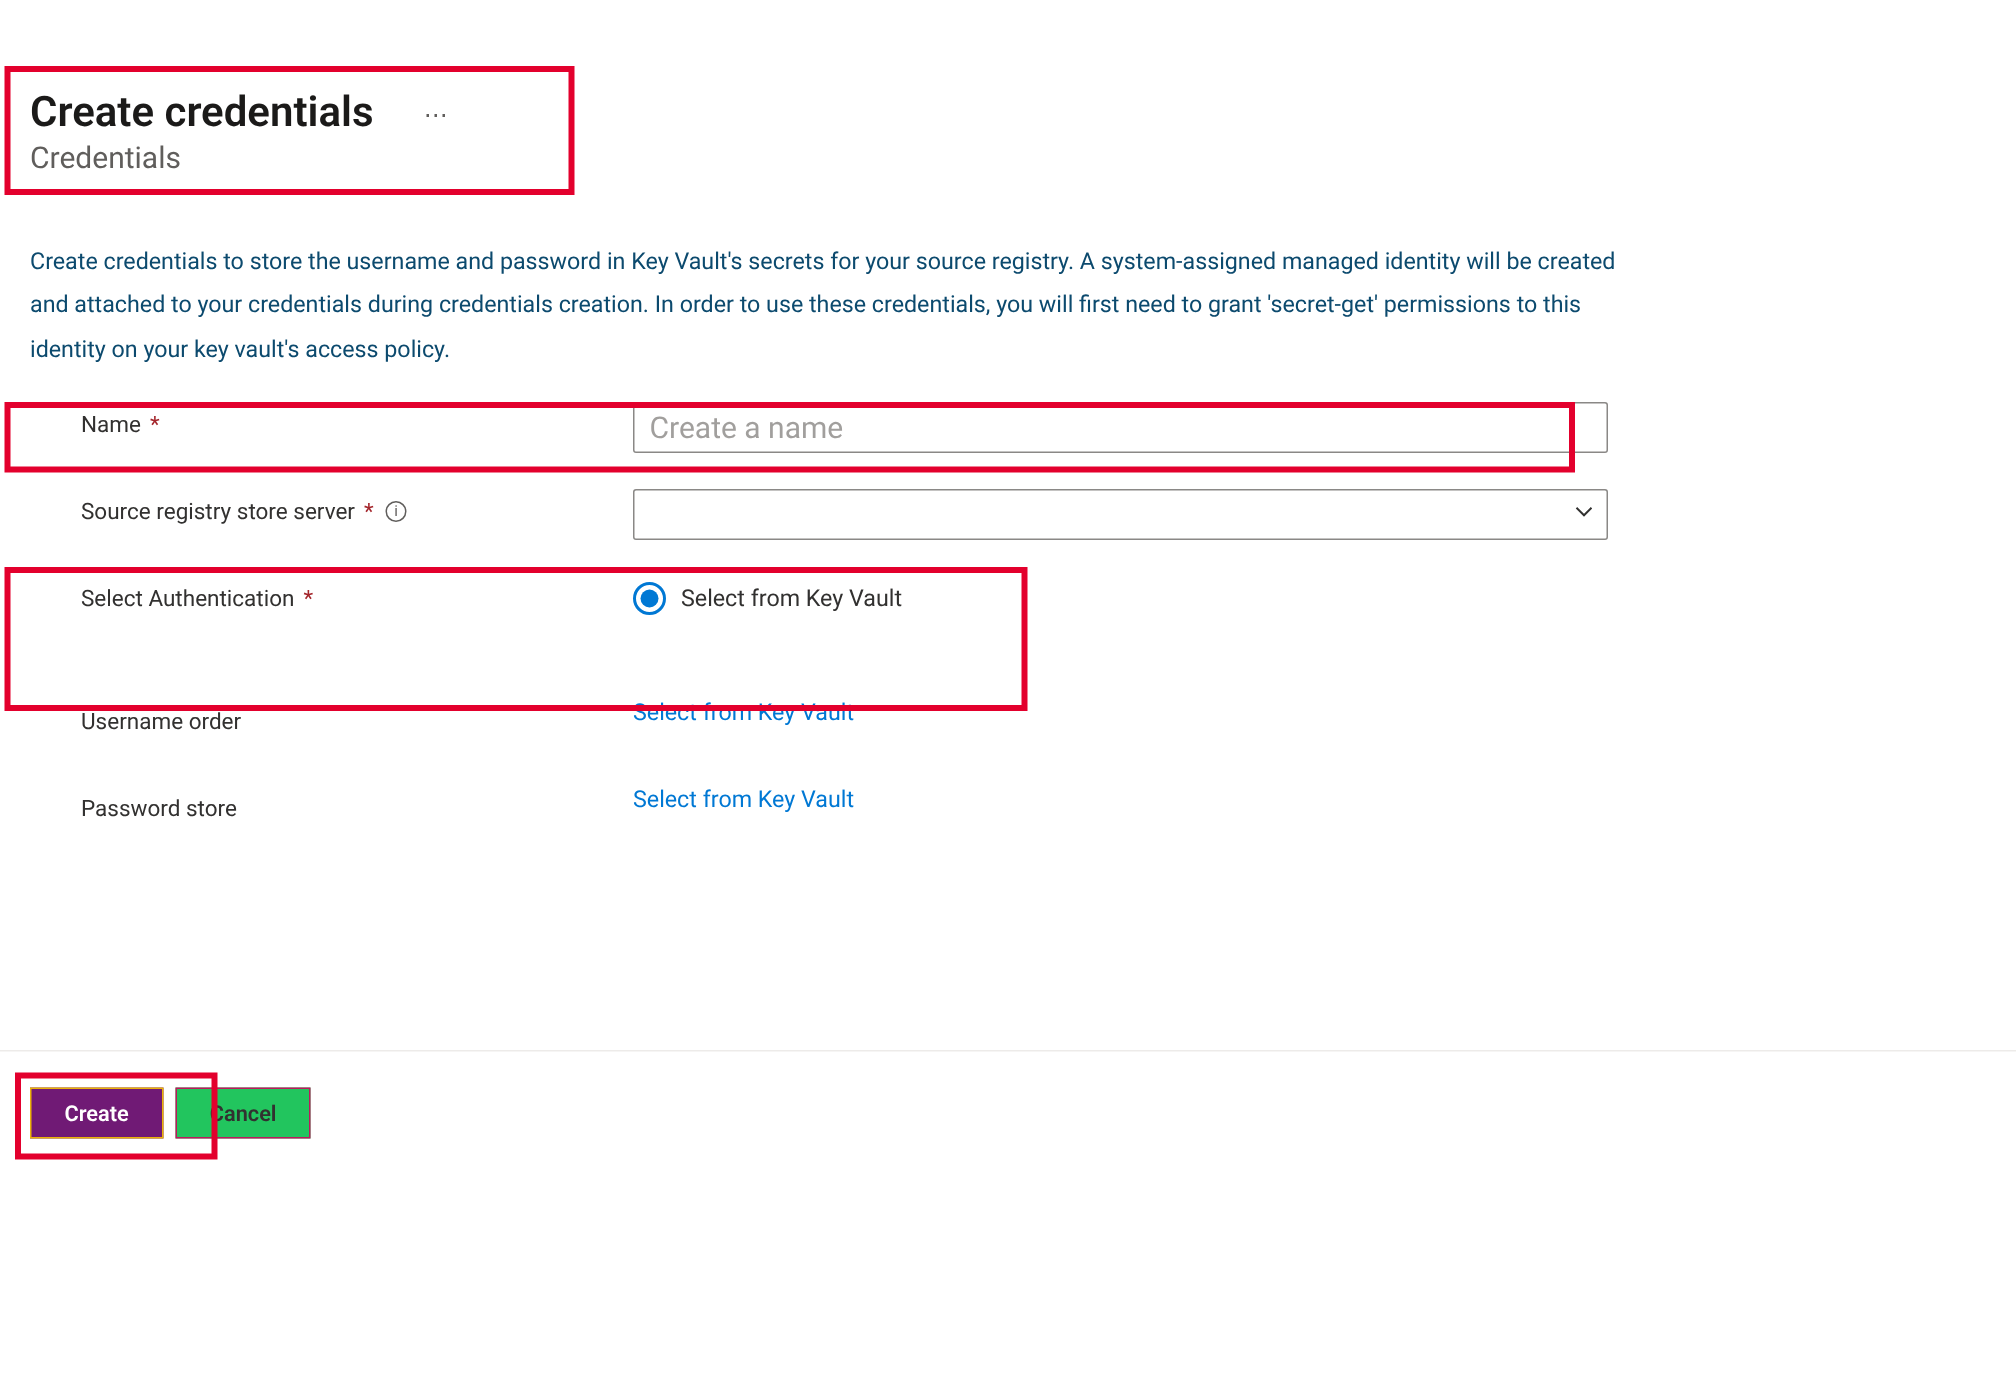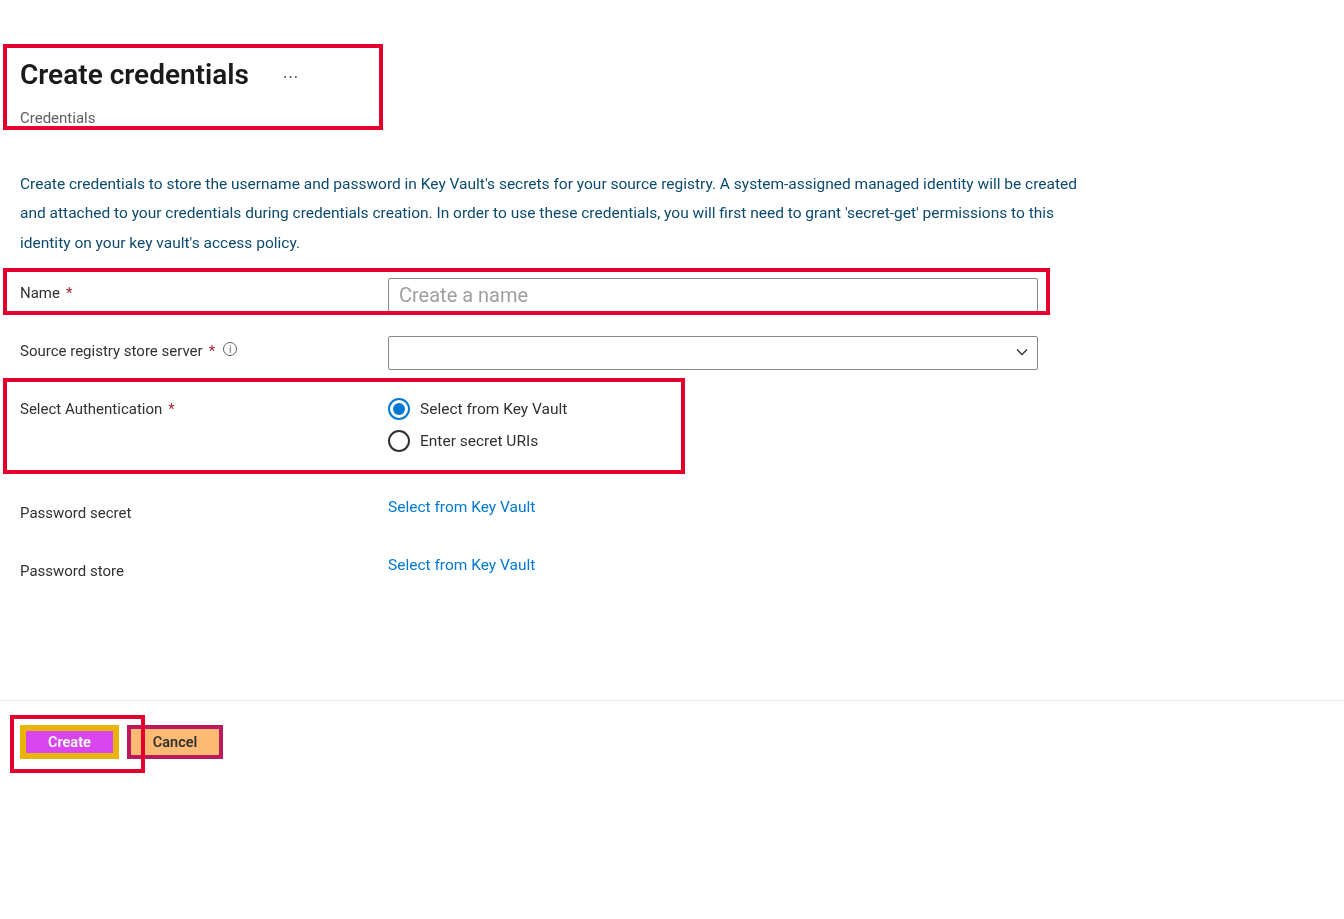--- a/index.html
+++ b/index.html
@@ -30,23 +30,23 @@
       display: inline-block;
       margin-left: 30px;
       color: #605e5c;
       font-size: 16px;
       vertical-align: middle;
       position: relative;
       top: -4px;
       cursor: pointer;
     }
     .breadcrumb {
-      font-size: 15px;
+      font-size: 20px;
       color: #605e5c;
-      margin-top: 18px;
+      margin-top: 2px;
     }
     .description {
       padding: 35px 20px 20px 20px;
       font-size: 15.5px;
       line-height: 1.9;
       color: #0c4a6e;
       max-width: 1120px;
     }
     .form-area {
       padding: 0 20px;
@@ -57,21 +57,23 @@
       margin-bottom: 22px;
       min-height: 36px;
     }
     .form-label {
       width: 368px;
       flex-shrink: 0;
       font-size: 15px;
       color: #323130;
       padding-top: 6px;
       display: flex;
+      align-items: center;
       gap: 6px;
+      margin-left: 34px;
     }
     .required-asterisk {
       color: #a4262c;
     }
     .info-icon {
       display: inline-flex;
       align-items: center;
       justify-content: center;
       width: 14px;
       height: 14px;
@@ -178,29 +180,29 @@
       height: 34px;
       padding: 0 22px;
       font-size: 14.5px;
       font-family: inherit;
       cursor: pointer;
       display: inline-flex;
       align-items: center;
       justify-content: center;
     }
     .btn-primary {
-      background: #d946ef;
+      background: #701a75;
       color: #ffffff;
-      border: 6px solid #eab308;
+      border: 1px solid #eab308;
       font-weight: 600;
     }
     .btn-secondary {
-      background: #fdba74;
-      color: #323130;
-      border: 4px solid #be185d;
+      background: #22c55e;
+      color: #323130;
+      border: 1px solid #be185d;
       font-weight: 600;
     }
     
     .highlight {
       position: absolute;
       border: 4px solid #e3002d;
       pointer-events: none;
     }
     .hl-header { left: 3px; top: 44px; width: 380px; height: 86px; }
     .hl-name   { left: 3px; top: 268px; width: 1047px; height: 47px; }
@@ -257,33 +259,29 @@
       <span class="required-asterisk">*</span>
     </div>
     <div class="form-control">
       <div class="radio-group">
         <label class="radio-item">
           <span class="radio-circle checked">
             <span class="radio-dot"></span>
           </span>
           <span>Select from Key Vault</span>
         </label>
-        <label class="radio-item">
-          <span class="radio-circle unchecked"></span>
-          <span>Enter secret URIs</span>
-        </label>
       </div>
     </div>
   </div>
 
   <div class="hl-auth-spacer"></div>
 
   <div class="form-row">
     <div class="form-label">
-      <span>Password secret</span>
+      <span>Username order</span>
     </div>
     <div class="form-control">
       <a class="link-value">Select from Key Vault</a>
     </div>
   </div>
 
   <div class="form-row">
     <div class="form-label">
       <span>Password store</span>
     </div>

